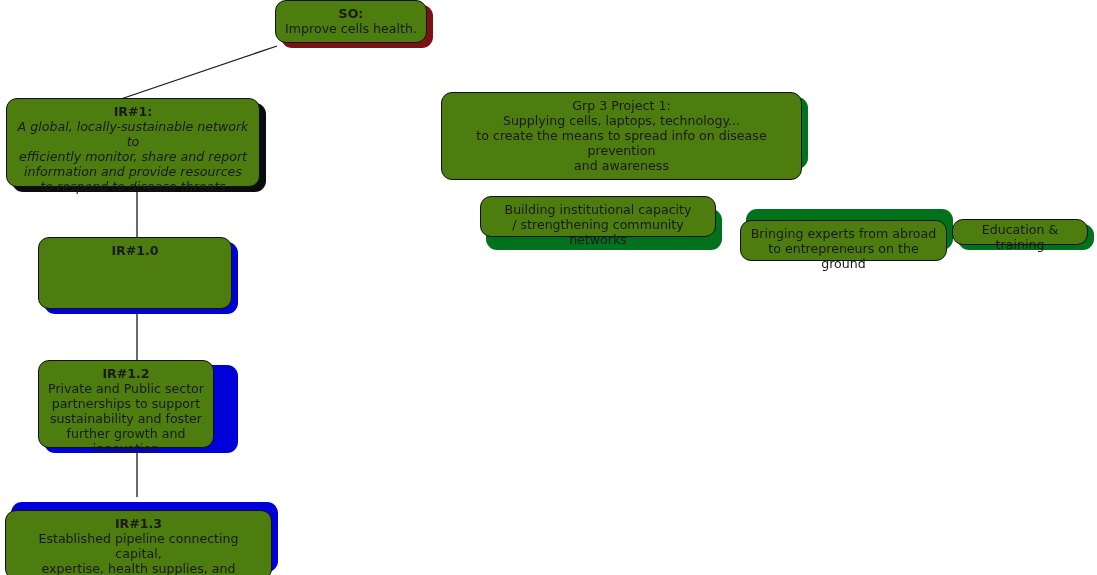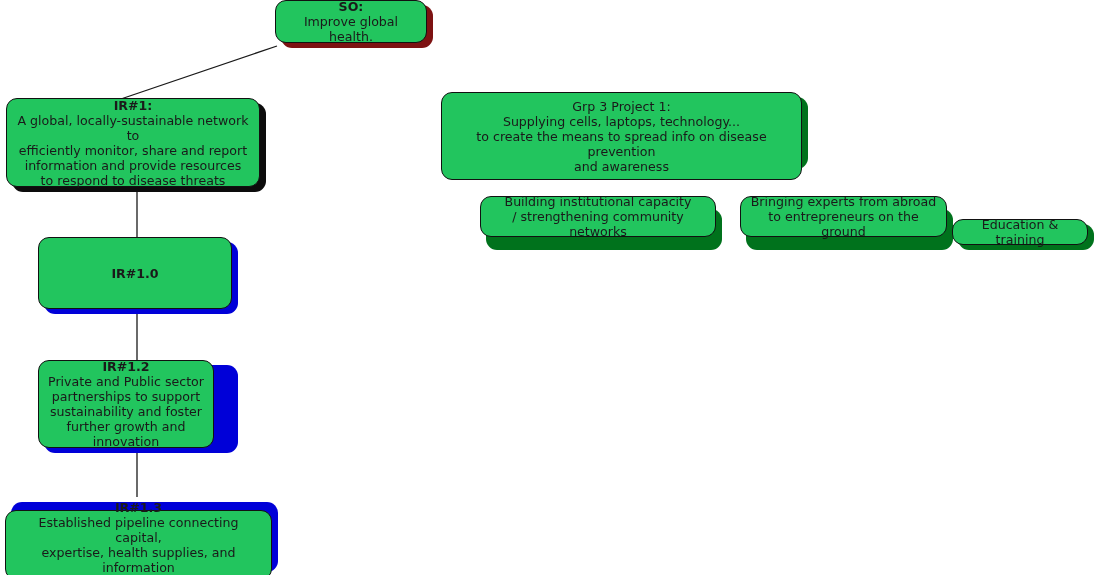--- a/index.html
+++ b/index.html
@@ -16,25 +16,24 @@
   }
   #canvas {
     position: absolute;
     left: 0; top: 0;
     width: 1097px;
     height: 575px;
   }
   .node {
     position: absolute;
     box-sizing: border-box;
-    background: #22c55e;
+    background: #4d7c0f;
     border: 1.6px solid #111111;
     border-radius: 11px;
     display: flex;
-    align-items: center;
     justify-content: center;
     text-align: center;
     color: #1a1a1a;
     font-size: 12.6px;
     line-height: 15px;
     padding: 5px 8px;
     z-index: 3;
   }
   .node .txt { width: 100%; }
   .node .title {
@@ -69,29 +68,29 @@
     <line x1="277" y1="46" x2="115" y2="101" stroke="#1a1a1a" stroke-width="1.3"></line>
     <line x1="137" y1="192" x2="137" y2="237" stroke="#1a1a1a" stroke-width="1.3"></line>
     <line x1="137" y1="313" x2="137" y2="360" stroke="#1a1a1a" stroke-width="1.3"></line>
     <line x1="137" y1="452" x2="137" y2="497" stroke="#1a1a1a" stroke-width="1.3"></line>
   </svg>
 
   <div class="shadow sh-maroon" style="left:281px; top:5px; width:152px; height:43px;"></div>
   <div class="node" style="left:275px; top:0px; width:152px; height:43px;">
     <span class="txt">
       <span class="title">SO:</span>
-      <span>Improve global health.</span>
+      <span>Improve cells health.</span>
     </span>
   </div>
 
   <div class="shadow" style="left:12px; top:103px; width:254px; height:89px; background:#0c0c0c;"></div>
   <div class="node" style="left:6px; top:98px; width:254px; height:89px;">
     <span class="txt">
       <span class="title">IR#1:</span>
-      <span class="multiline" style="white-space:pre-line;">A global, locally-sustainable network to
+      <span class="multiline" style="white-space:pre-line;font-style:italic;">A global, locally-sustainable network to
 efficiently monitor, share and report
 information and provide resources
 to respond to disease threats</span>
     </span>
   </div>
 
   <div class="shadow sh-blue" style="left:44px; top:242px; width:194px; height:72px;"></div>
   <div class="node" style="left:38px; top:237px; width:194px; height:72px;">
     <span class="txt">
       <span class="title">IR#1.0</span>
@@ -127,21 +126,21 @@
 and awareness</span>
   </div>
 
   <div class="shadow sh-green" style="left:486px; top:209px; width:236px; height:41px;"></div>
   <div class="node" style="left:480px; top:196px; width:236px; height:41px;">
     <span class="txt" style="white-space:pre-line;">Building institutional capacity
 / strengthening community networks</span>
   </div>
 
   <div class="shadow sh-green" style="left:746px; top:209px; width:207px; height:41px;"></div>
-  <div class="node" style="left:740px; top:196px; width:207px; height:41px;">
+  <div class="node" style="left:740px; top:220px; width:207px; height:41px;">
     <span class="txt" style="white-space:pre-line;">Bringing experts from abroad
 to entrepreneurs on the ground</span>
   </div>
 
   <div class="shadow sh-green" style="left:958px; top:224px; width:136px; height:26px;"></div>
   <div class="node" style="left:952px; top:219px; width:136px; height:26px; padding:2px 6px;">
     <span class="txt">Education &amp; training</span>
   </div>
 
 </div>

